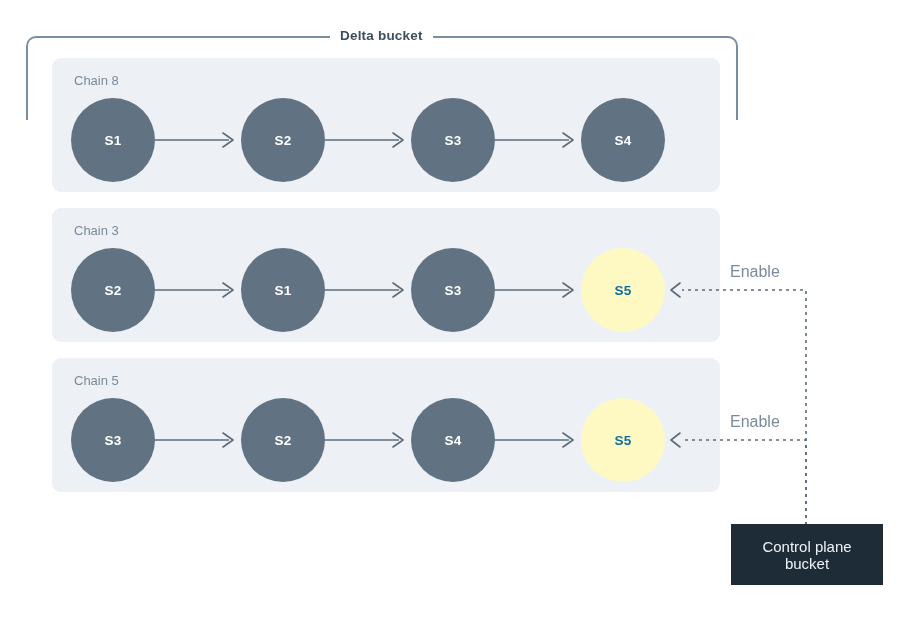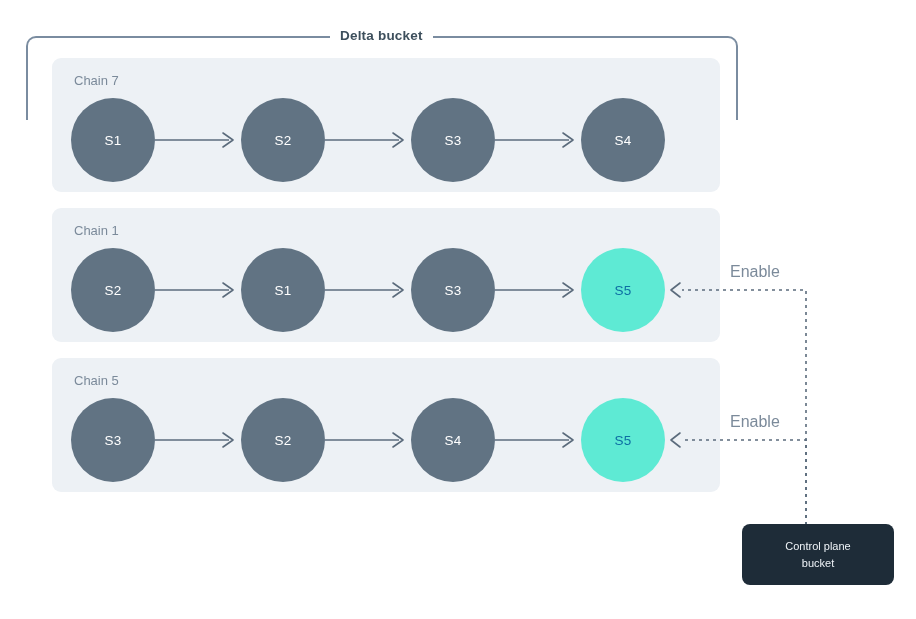--- a/index.html
+++ b/index.html
@@ -70,26 +70,26 @@
   
   .node {
     position: absolute;
     width: 84px;
     height: 84px;
     border-radius: 50%;
     display: flex;
     align-items: center;
     justify-content: center;
     font-size: 13.5px;
-    font-weight: normal;
+    font-weight: bold;
     letter-spacing: .3px;
     box-sizing: border-box;
   }
   .node.dark  { background: #617383; color: #ffffff; }
-  .node.light { background: #5eead4; color: #0d6ea3; }
+  .node.light { background: #fef9c3; color: #0d6ea3; }
 
   
   .connector {
     position: absolute;
     height: 22px;
     overflow: visible;
   }
 
   
   .enable-route { position: absolute; overflow: visible; }
@@ -102,43 +102,42 @@
   }
 
   
   .cp-box {
     position: absolute;
     left: 731px;
     top: 524px;
     width: 152px;
     height: 61px;
     background: #1e2c38;
-    border-radius: 8px;
+    border-radius: 0;
     display: flex;
     align-items: center;
     justify-content: center;
     text-align: center;
     color: #eef3f7;
-    font-size: 11px;
+    font-size: 15px;
     line-height: 17px;
     box-sizing: border-box;
     padding: 0 8px;
-    margin-left: 11px;
   }
 </style>
 </head>
 <body>
 
 <div id="canvas">
 
   <div class="bucket-bracket"></div>
   <div class="bucket-title">Delta bucket</div>
 
   <div class="chain-panel" style="top:58px">
-    <div class="chain-label">Chain 7</div>
+    <div class="chain-label">Chain 8</div>
 
     <div class="node dark" style="left:19px;  top:40px">
       <span>S1</span>
     </div>
     <div class="node dark" style="left:189px; top:40px">
       <span>S2</span>
     </div>
     <div class="node dark" style="left:359px; top:40px">
       <span>S3</span>
     </div>
@@ -154,21 +153,21 @@
       <path d="M0 11 H74" stroke="#5b6b7c" stroke-width="1.6" fill="none"></path>
       <path d="M68 4 L78 11 L68 18" stroke="#5b6b7c" stroke-width="1.6" fill="none" stroke-linecap="round" stroke-linejoin="round"></path>
     </svg>
     <svg class="connector" style="left:443px; top:71px; width:86px" width="86" height="22" viewBox="0 0 86 22">
       <path d="M0 11 H74" stroke="#5b6b7c" stroke-width="1.6" fill="none"></path>
       <path d="M68 4 L78 11 L68 18" stroke="#5b6b7c" stroke-width="1.6" fill="none" stroke-linecap="round" stroke-linejoin="round"></path>
     </svg>
   </div>
 
   <div class="chain-panel" style="top:208px">
-    <div class="chain-label">Chain 1</div>
+    <div class="chain-label">Chain 3</div>
 
     <div class="node dark" style="left:19px;  top:40px">
       <span>S2</span>
     </div>
     <div class="node dark" style="left:189px; top:40px">
       <span>S1</span>
     </div>
     <div class="node dark" style="left:359px; top:40px">
       <span>S3</span>
     </div>

